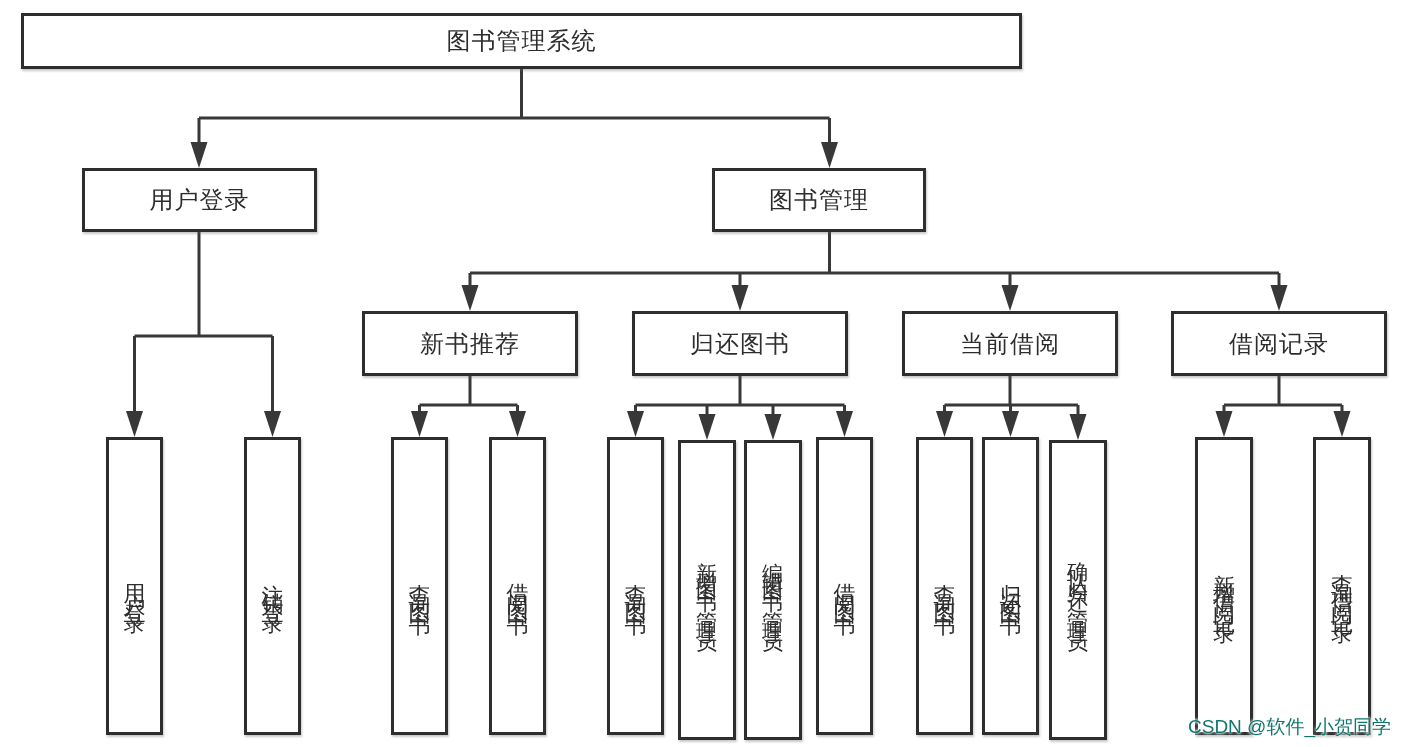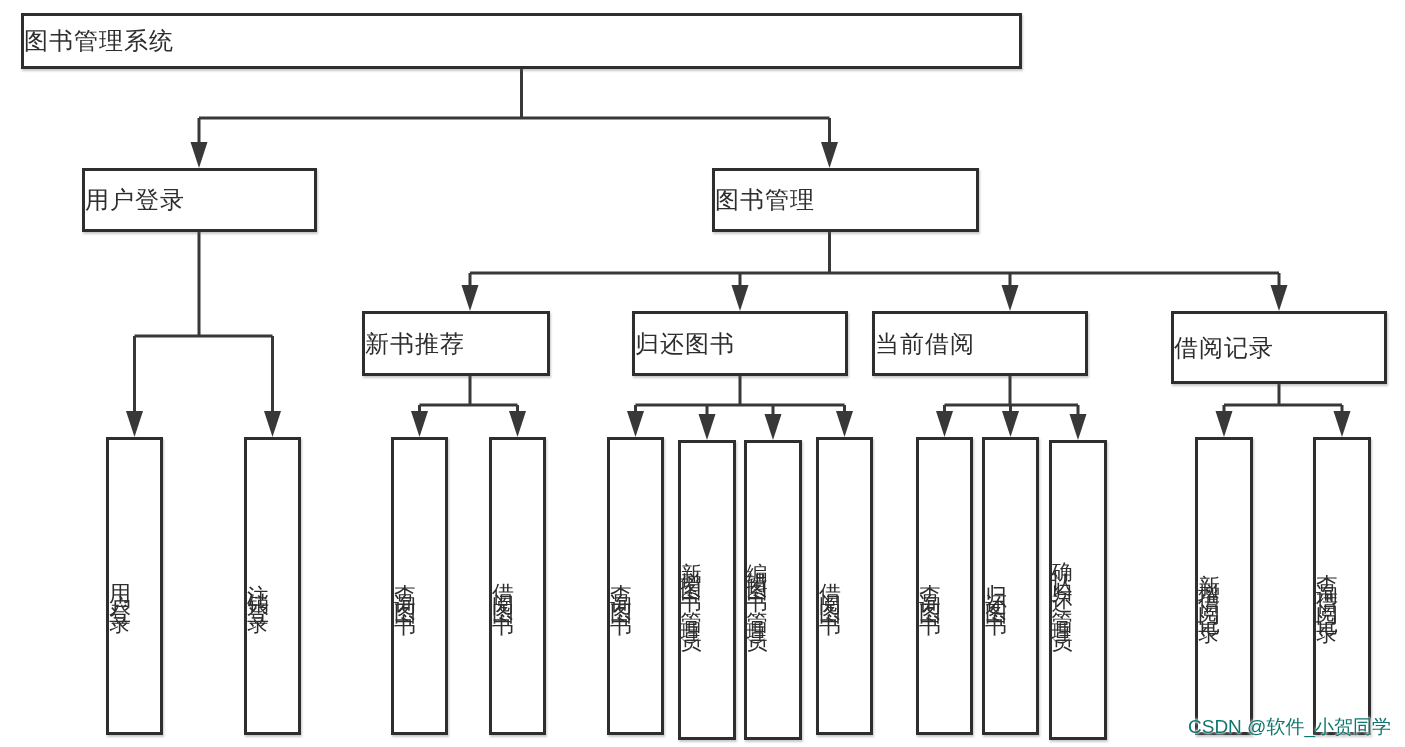--- a/index.html
+++ b/index.html
@@ -4,21 +4,21 @@
 <style>
   html,body{margin:0;padding:0;background:#ffffff;}
   body{font-family:"Liberation Sans","DejaVu Sans",sans-serif;}
   #canvas{position:relative;width:1405px;height:747px;background:#ffffff;overflow:hidden;}
   #connectors{position:absolute;left:0;top:0;width:1405px;height:747px;}
   .box{
     position:absolute;
     box-sizing:border-box;
     background:#ffffff;
     border:3px solid #2e2e2e;
-    display:flex;align-items:center;
+    display:flex;align-items:center;justify-content:center;
     color:#2d2d2d;
     box-shadow:1px 2px 2px rgba(100,100,100,0.35);
   }
   .h-label{font-size:24px;letter-spacing:1px;white-space:nowrap;}
   .leaf .v-label{
     writing-mode:vertical-rl;
     text-orientation:mixed;
     font-size:22px;
     letter-spacing:10px;
     line-height:1;
@@ -83,34 +83,34 @@
     </g>
   </svg>
 
   <div class="box" style="left:21px;top:13px;width:1001px;height:56px">
     <span class="h-label">图书管理系统</span>
   </div>
 
   <div class="box" style="left:82px;top:168px;width:235px;height:64px">
     <span class="h-label">用户登录</span>
   </div>
-  <div class="box" style="left:712px;top:168px;width:267px;height:64px">
+  <div class="box" style="left:712px;top:168px;width:214px;height:64px">
     <span class="h-label">图书管理</span>
   </div>
 
-  <div class="box" style="left:362px;top:311px;width:188px;height:65px">
+  <div class="box" style="left:362px;top:311px;width:216px;height:65px">
     <span class="h-label">新书推荐</span>
   </div>
   <div class="box" style="left:632px;top:311px;width:216px;height:65px">
     <span class="h-label">归还图书</span>
   </div>
-  <div class="box" style="left:872px;top:311px;width:216px;height:65px">
+  <div class="box" style="left:902px;top:311px;width:216px;height:65px">
     <span class="h-label">当前借阅</span>
   </div>
-  <div class="box" style="left:1171px;top:311px;width:216px;height:73px">
+  <div class="box" style="left:1171px;top:311px;width:216px;height:65px">
     <span class="h-label">借阅记录</span>
   </div>
 
   <div class="box leaf" style="left:106px;top:437px;width:57px;height:298px">
     <span class="v-label">用户登录</span>
   </div>
   <div class="box leaf" style="left:244px;top:437px;width:57px;height:298px">
     <span class="v-label">注销登录</span>
   </div>
 

